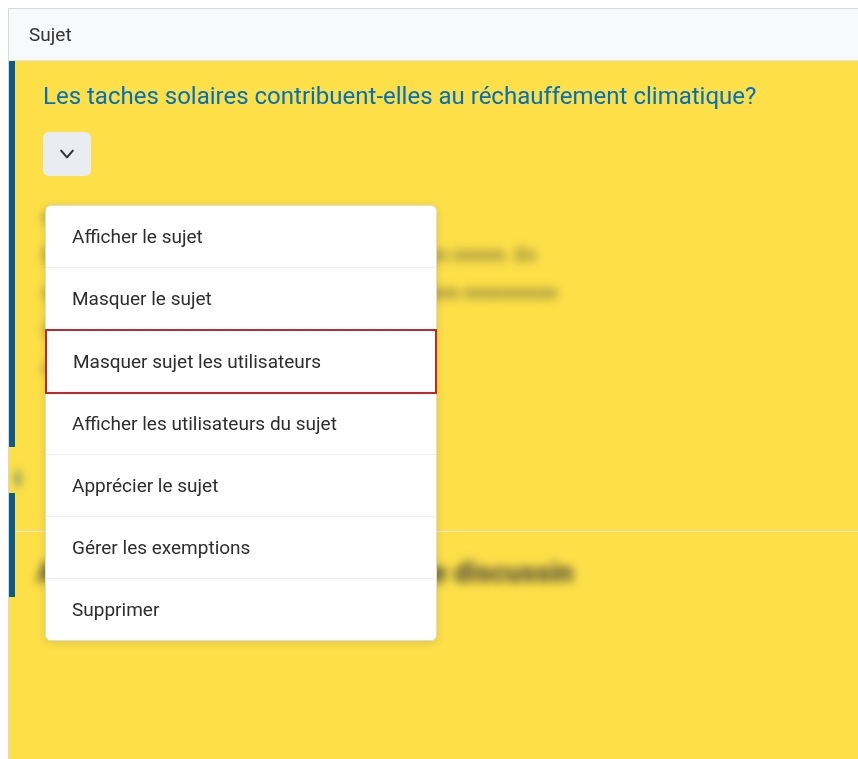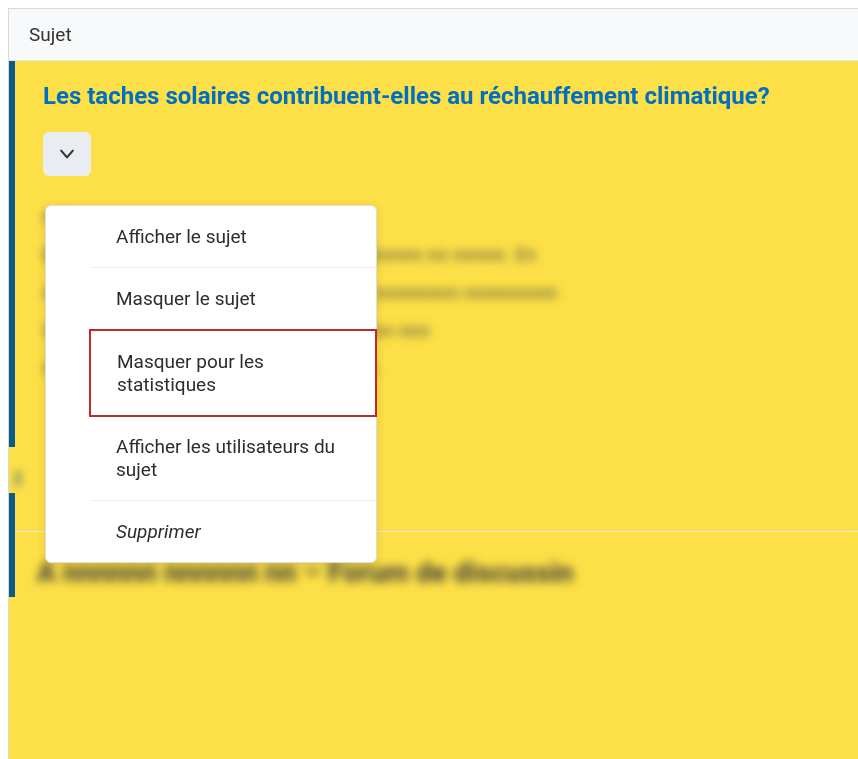--- a/index.html
+++ b/index.html
@@ -21,57 +21,56 @@
   .header-bar {
     background: #f8f9fa;
     border-bottom: 1px solid #e5e5e5;
     padding: 14px 20px;
     font-size: 19px;
     color: #333;
   }
   .title-link {
     color: #006fbf;
     font-size: 24px;
-    font-weight: 700;
+    font-weight: 400;
     margin-bottom: 16px;
     line-height: 1.3;
   }
   .chevron-btn {
     display: inline-flex;
     align-items: center;
     justify-content: center;
     width: 48px;
     height: 44px;
     background: #e9edf1;
     border: none;
     border-radius: 6px;
     cursor: pointer;
     margin-top: 4px;
   }
   .chevron-btn svg { width: 20px; height: 20px; }
   .dropdown {
     position: absolute;
     top: 196px;
     left: 36px;
-    width: 332px;
+    width: 392px;
     background: #fff;
     border: 1px solid #ddd;
     border-radius: 6px;
     box-shadow: 0 2px 10px rgba(0,0,0,0.12);
     z-index: 10;
-    padding-left: 44px;
   }
   .dropdown-item {
     padding: 19px 26px;
     font-size: 19px;
     color: #2d2d2d;
     border-bottom: 1px solid #eee;
     cursor: pointer;
   }
-  .dropdown-item:last-child { border-bottom: none; font-style: italic; }
+  .dropdown-item:last-child { border-bottom: none; }
   .dropdown-item.highlighted {
     border: 2px solid #c22828;
     margin: -1px;
     position: relative;
     z-index: 2;
   }
   .blur-block {
     filter: blur(5px);
     color: #888;
     user-select: none;
@@ -149,18 +148,20 @@
     <div class="second-label">I</div>
 
     <div class="lower-section">
       <div class="lower-heading blur-block">A nnnnnn nnnnnn nn – Forum de discussin</div>
     </div>
   </div>
 
   <div class="dropdown">
     <div class="dropdown-item">Afficher le sujet</div>
     <div class="dropdown-item">Masquer le sujet</div>
-    <div class="dropdown-item highlighted">Masquer pour les statistiques</div>
+    <div class="dropdown-item highlighted">Masquer sujet les utilisateurs</div>
     <div class="dropdown-item">Afficher les utilisateurs du sujet</div>
+    <div class="dropdown-item">Apprécier le sujet</div>
+    <div class="dropdown-item">Gérer les exemptions</div>
     <div class="dropdown-item">Supprimer</div>
   </div>
 
 </div>
 
 </body></html>

